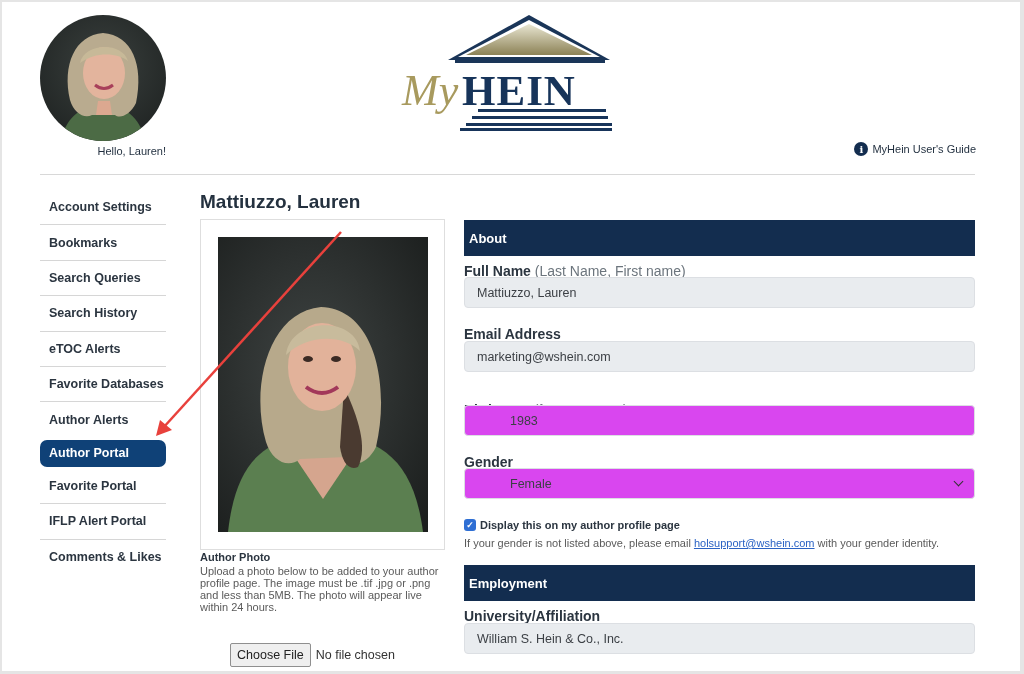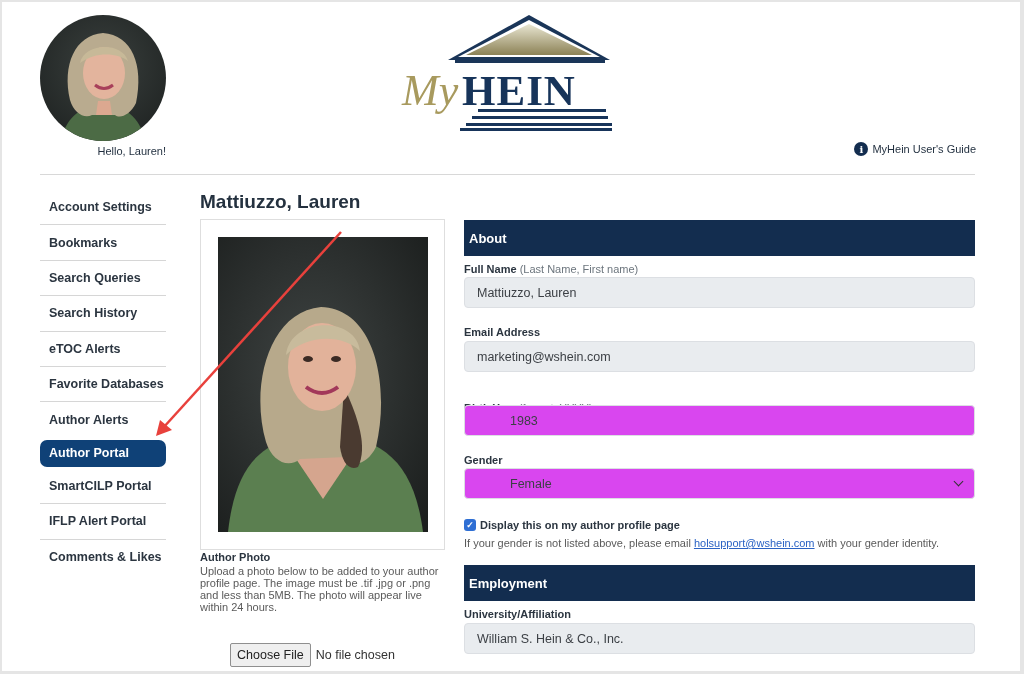--- a/index.html
+++ b/index.html
@@ -25,21 +25,21 @@
   .name-title { position: absolute; left: 200px; top: 191px; font-size: 19px; font-weight: bold; color: #24313f; }
   .photo-card { position: absolute; left: 200px; top: 219px; width: 245px; height: 331px; border: 1px solid #dedede; background: #fff; }
   .photo { position: absolute; left: 17px; top: 17px; width: 210px; height: 295px; overflow: hidden; background: #2a2d2c; }
   .photo-label { position: absolute; left: 200px; top: 551px; font-size: 11px; font-weight: bold; color: #2b3540; }
   .photo-desc { position: absolute; left: 200px; top: 565px; width: 245px; font-size: 11px; line-height: 12px; color: #5a5a5a; }
   .file-row { position: absolute; left: 200px; top: 643px; display: flex; align-items: center; gap: 5px; font-size: 12.5px; color: #333; margin-left: 30px; }
   .choose-btn { height: 24px; padding: 0 6px; background: #efefef; border: 1px solid #8f8f8f; border-radius: 2px; font-size: 12.5px; font-family: "Liberation Sans", sans-serif; color: #222; cursor: pointer; }
 
   
   .section-head { position: absolute; left: 464px; width: 511px; height: 36px; background: #132d4f; color: #fff; font-size: 13px; font-weight: bold; padding-left: 5px; display: flex; align-items: center; }
-  .flabel { position: absolute; left: 464px; font-size: 11px; font-weight: bold; color: #2b3540; text-align: center; }
+  .flabel { position: absolute; left: 464px; font-size: 14px; font-weight: bold; color: #2b3540; text-align: center; }
   .flabel .hint { font-weight: normal; color: #6c757d; }
   .finput { position: absolute; left: 464px; width: 511px; height: 31px; border: 1px solid #dcdfe3; border-radius: 4px; background: #e9ecef; font-size: 12.5px; color: #3b3f44; padding-left: 12px; display: flex; align-items: center; font-family: "Liberation Sans", sans-serif; }
   .finput.white { background: #d946ef; padding-left: 45px; }
   .chev { position: absolute; right: 12px; top: 9px; width: 7px; height: 7px; border-right: 1.6px solid #333; border-bottom: 1.6px solid #333; transform: rotate(45deg); }
   .check-row { position: absolute; left: 464px; top: 519px; display: flex; align-items: center; gap: 4px; font-size: 11px; font-weight: bold; color: #2b3540; }
   .checkbox { width: 12px; height: 12px; background: #2f6fd4; border-radius: 3px; display: flex; align-items: center; justify-content: center; color: #fff; font-size: 9px; cursor: pointer; }
   .note { position: absolute; left: 464px; top: 537px; font-size: 11px; color: #5a5a5a; }
   .note a { color: #2a62c4; text-decoration: underline; cursor: pointer; }
 
   .arrow { position: absolute; left: 0; top: 0; width: 1024px; height: 674px; pointer-events: none; }
@@ -97,21 +97,21 @@
 
 <nav class="sidebar">
   <div class="side-item">Account Settings</div>
   <div class="side-item">Bookmarks</div>
   <div class="side-item">Search Queries</div>
   <div class="side-item">Search History</div>
   <div class="side-item">eTOC Alerts</div>
   <div class="side-item">Favorite Databases</div>
   <div class="side-item" style="border-bottom:none">Author Alerts</div>
   <div class="side-item active">Author Portal</div>
-  <div class="side-item">SmartCILP Portal</div>
+  <div class="side-item">Favorite Portal</div>
   <div class="side-item">IFLP Alert Portal</div>
   <div class="side-item last">Comments &amp; Likes</div>
 </nav>
 
 <h1 class="name-title">Mattiuzzo, Lauren</h1>
 <div class="photo-card">
   <div class="photo">
     <svg width="210" height="295" viewBox="0 0 210 295">
       <defs>
         <radialGradient id="bgP" cx="45%" cy="45%" r="75%">

